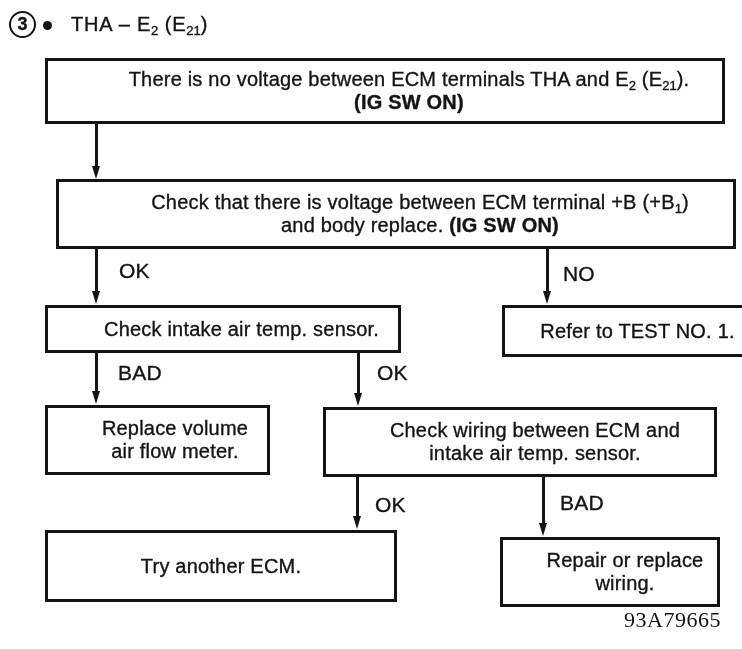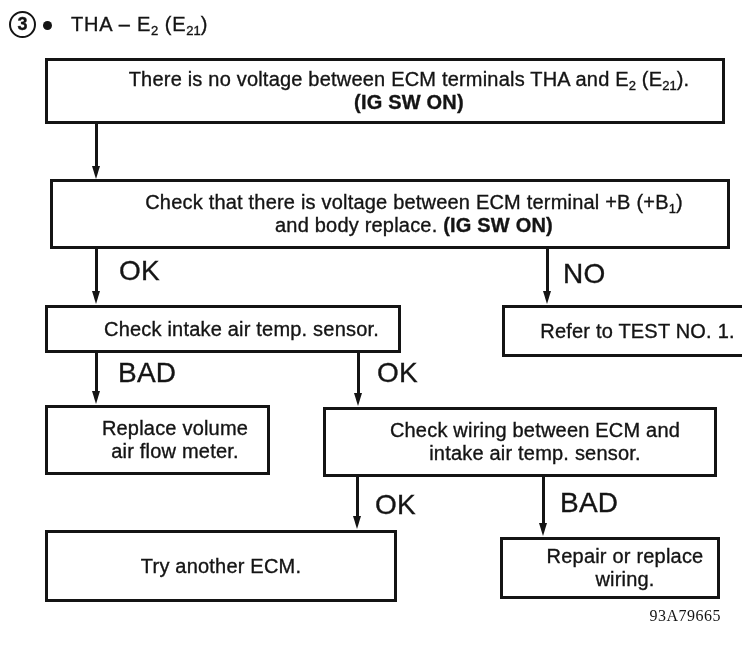--- a/index.html
+++ b/index.html
@@ -28,41 +28,41 @@
   }
 
   
   .fbox {
     position:absolute; border:3px solid var(--ink,#141414); background:var(--paper,#fff);
     display:flex; flex-direction:column; justify-content:center;
     font-size:20px; line-height:23px; white-space:nowrap;text-align:center;
   }
   .sub { font-size:13px; vertical-align:-4px; line-height:0; letter-spacing:0; }
   .b-problem       { left:45px;  top:58px;  width:680px; height:66px; padding-left:48px; }
-  .b-check-voltage { left:50px;  top:179px; width:680px; height:70px; padding-left:48px; }
+  .b-check-voltage { left:56px;  top:179px; width:680px; height:70px; padding-left:48px; }
   .b-check-sensor  { left:45px;  top:305px; width:356px; height:48px; padding-left:37px; }
   .b-refer-test    { left:502px; top:305px; width:259px; height:52px; padding-left:12px; }
   .b-replace-meter { left:45px;  top:405px; width:225px; height:70px; padding-left:35px; }
   .b-check-wiring  { left:323px; top:407px; width:394px; height:70px; padding-left:30px; }
   .b-try-ecm       { left:45px;  top:530px; width:352px; height:72px; }
-  .b-repair-wiring { left:500px; top:537px; width:220px; height:62px; padding-left:30px; }
+  .b-repair-wiring { left:500px; top:537px; width:220px; height:70px; padding-left:30px; }
   .bold { font-weight:700; }
 
   
   .vline { position:absolute; width:2.5px; background:var(--ink,#141414); }
   .ah {
     position:absolute; width:0; height:0;
     border-left:4.5px solid transparent; border-right:4.5px solid transparent;
     border-top:13px solid var(--ink,#141414);
   }
-  .lbl { position:absolute; font-size:28px; line-height:22px; white-space:nowrap; }
+  .lbl { position:absolute; font-size:21px; line-height:22px; white-space:nowrap; }
 
   .ref-code {
     position:absolute; left:600px; top:607px; width:121px; text-align:right;
-    font-family:"Liberation Serif", serif; font-size:16px; letter-spacing:0.5px;
+    font-family:"Liberation Serif", serif; font-size:22px; letter-spacing:0.5px;
   }
 </style>
 </head>
 <body>
 
 <div class="canvas">
 
   <div class="fig-badge txt">
     <span>3</span>
   </div>

